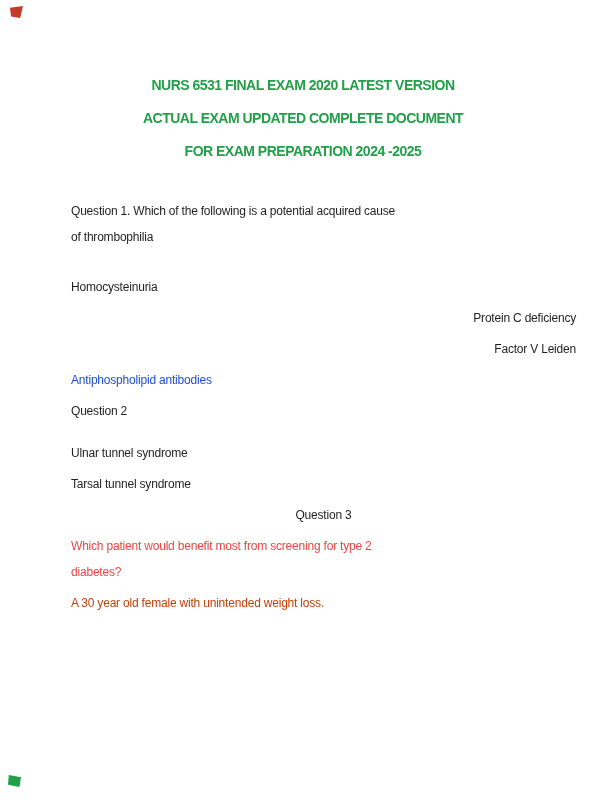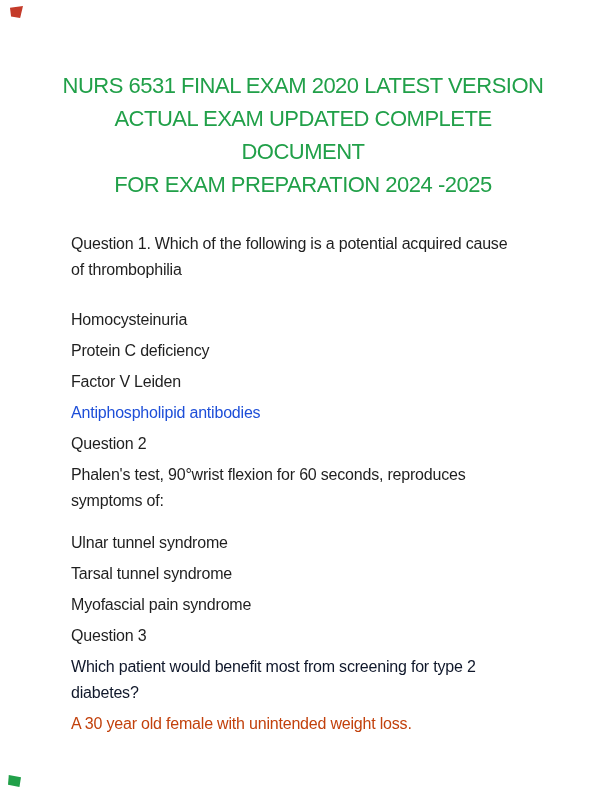--- a/index.html
+++ b/index.html
@@ -27,60 +27,57 @@
   }
   .corner-mark.bottom-left {
     left: 8px;
     top: 775px;
     clip-path: polygon(6% 0, 100% 18%, 88% 100%, 0 82%);
   }
   .doc-title {
     margin: 69px auto 0 auto;
     width: 490px;
     text-align: center;
-    font-size: 22px;
-    font-weight: normal;
+    font-size: 14px;
+    font-weight: bold;
     line-height: 33px;
     letter-spacing: -0.5px;
     white-space: pre-line;
   }
   .doc-body {
     margin-top: 30px;
     padding-left: 71px;
     padding-right: 30px;
   }
   .doc-body p {
     margin: 0 0 5px 0;
-    font-size: 16px;
+    font-size: 12px;
     line-height: 26px;
     letter-spacing: -0.2px;
     white-space: pre-line;
     color: #1f1f1f;
   }
 </style>
 </head>
 <body>
 
 <div class="page">
   <span class="corner-mark top-left" style="background: rgb(196, 59, 42);"></span>
   <h1 class="doc-title" style="color: rgb(33, 160, 73);">NURS 6531 FINAL EXAM 2020 LATEST VERSION
 ACTUAL EXAM UPDATED COMPLETE DOCUMENT
 FOR EXAM PREPARATION 2024 -2025</h1>
   <div class="doc-body" id="doc-body">
       <p style="color: rgb(31, 31, 31);">Question 1. Which of the following is a potential acquired cause
 of thrombophilia</p>
       <p style="color: rgb(31, 31, 31); margin-top: 24px;">Homocysteinuria</p>
-      <p style="color: rgb(31, 31, 31);">Protein C deficiency</p>
-      <p style="color: rgb(31, 31, 31);">Factor V Leiden</p>
+      <p style="color: rgb(31, 31, 31); text-align: right;">Protein C deficiency</p>
+      <p style="color: rgb(31, 31, 31); text-align: right;">Factor V Leiden</p>
       <p style="color: #1d4ed8;">Antiphospholipid antibodies</p>
       <p style="color: rgb(31, 31, 31);">Question 2</p>
-      <p style="color: rgb(31, 31, 31);">Phalen's test, 90°wrist flexion for 60 seconds, reproduces
-symptoms of:</p>
       <p style="color: rgb(31, 31, 31); margin-top: 16px;">Ulnar tunnel syndrome</p>
       <p style="color: rgb(31, 31, 31);">Tarsal tunnel syndrome</p>
-      <p style="color: rgb(31, 31, 31);">Myofascial pain syndrome</p>
-      <p style="color: rgb(31, 31, 31);">Question 3</p>
-      <p style="color: #0f172a;">Which patient would benefit most from screening for type 2
+      <p style="color: rgb(31, 31, 31); text-align: center;">Question 3</p>
+      <p style="color: #ef4444;">Which patient would benefit most from screening for type 2
 diabetes?</p>
       <p style="color: #c2410c;">A 30 year old female with unintended weight loss.</p>
     </div>
   <span class="corner-mark bottom-left" style="background: rgb(33, 160, 73);"></span>
 </div>
 
 </body></html>

